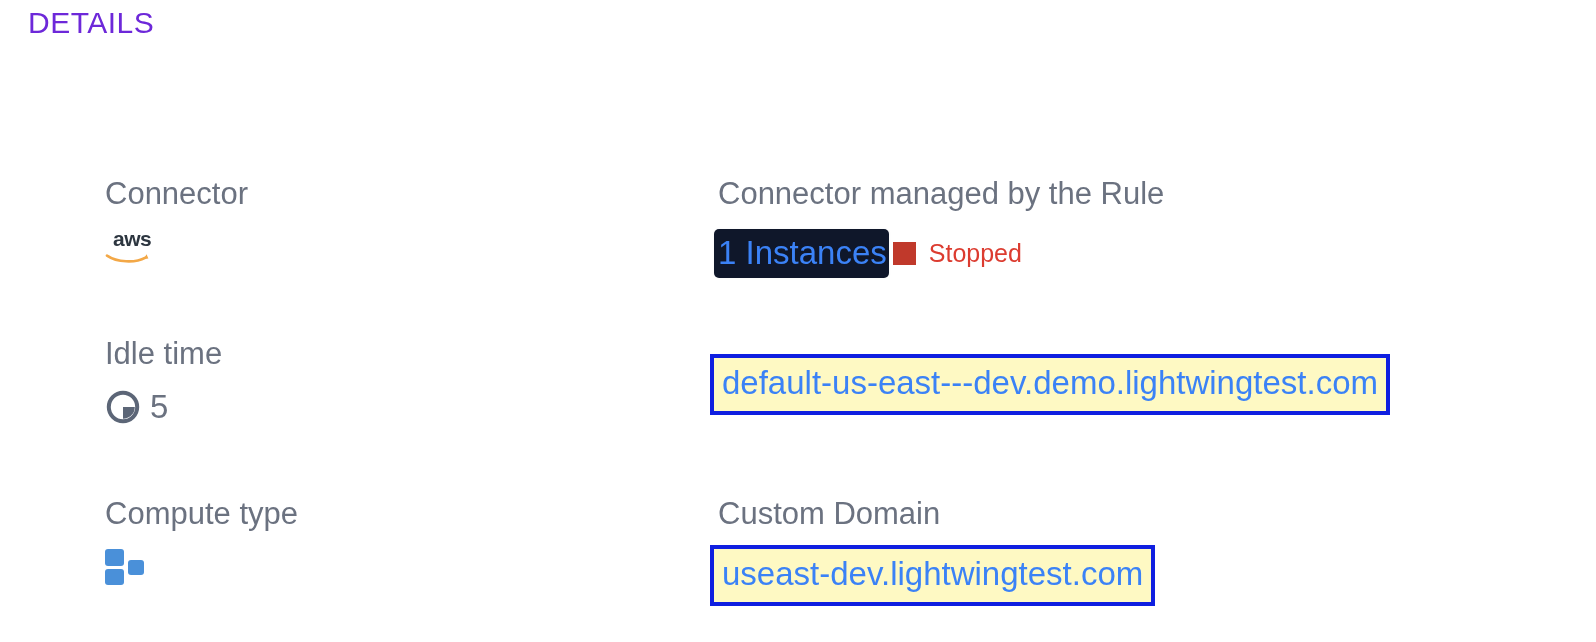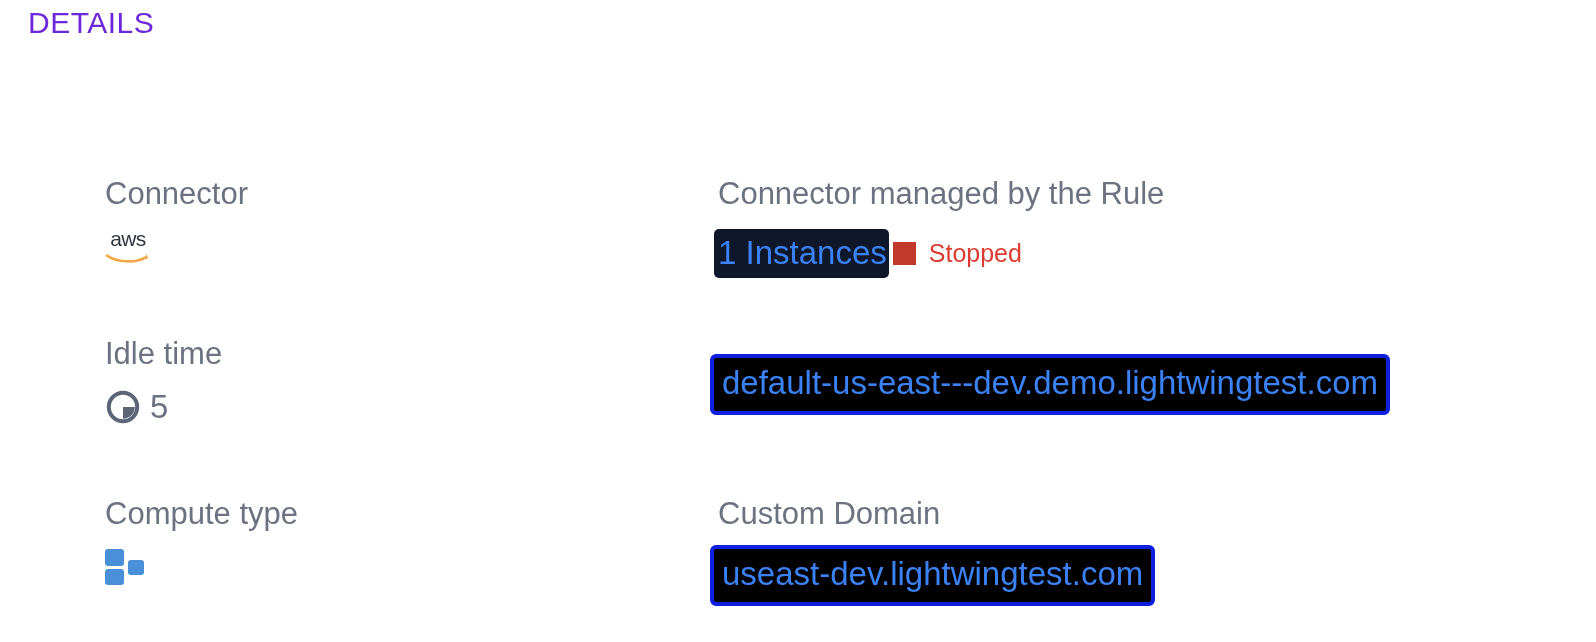--- a/index.html
+++ b/index.html
@@ -69,23 +69,23 @@
     height: 34px;
     position: relative;
     margin-right: 9px;
     flex: 0 0 auto;
   }
   .aws-logo .aws-word {
     position: absolute;
     top: -1px;
     left: 0;
     width: 46px;
-    text-align: center;
+    text-align: right;
     font-size: 21px;
-    font-weight: 400;
+    font-weight: 700;
     color: #2d3640;
     letter-spacing: -0.6px;
     line-height: 1;
   }
   .aws-logo svg { position: absolute; bottom: -1px; left: 0; }
 
   
   .clock-icon {
     width: 36px;
     height: 36px;
@@ -135,22 +135,22 @@
     color: #dc3c30;
     font-size: 25px;
     line-height: 1;
     white-space: nowrap;
   }
 
   
   .link-box {
     display: inline-block;
     border: 4px solid #0f1fe0;
-    background: #000000;
-    border-radius: 6px;
+    background: #fef9c3;
+    border-radius: 0;
     padding: 8px 8px 12px 8px;
     margin-top: 16px;
     margin-left: -8px;
   }
   .link-box .link-text {
     color: #3b82f6;
     font-size: 33px;
     line-height: 1;
     white-space: nowrap;
     display: inline-block;

